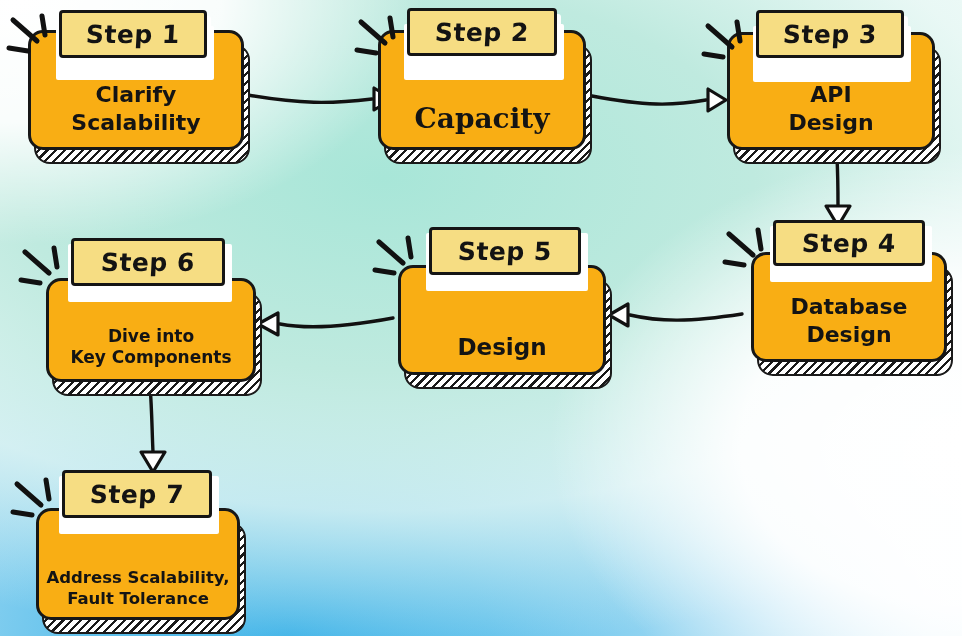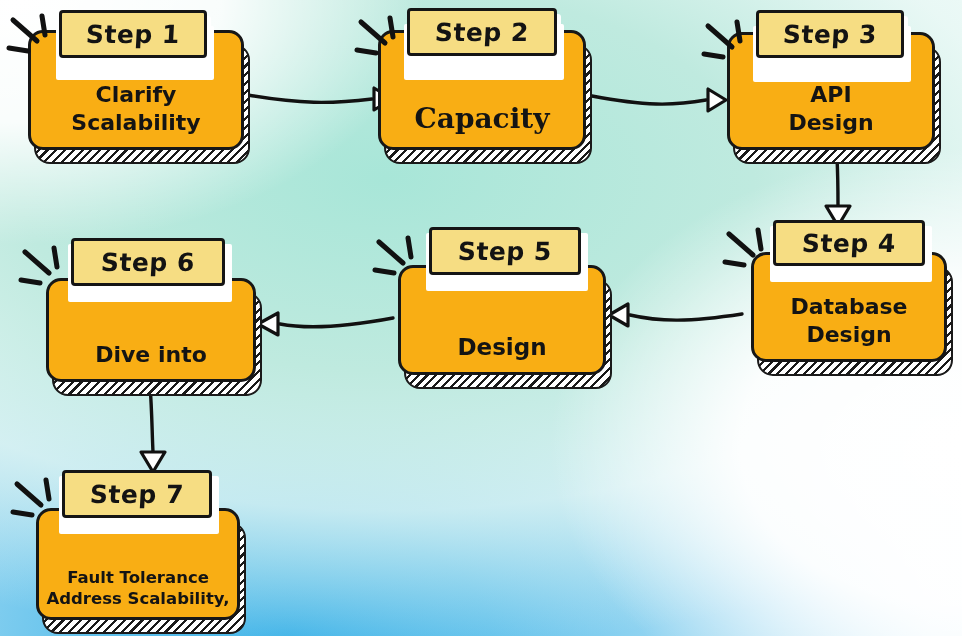--- a/index.html
+++ b/index.html
@@ -278,41 +278,42 @@
     <svg class="spark" style="left:-28px; top:-35px; width:56px; height:56px;" viewBox="0 0 56 56">
       <line x1="9" y1="12" x2="33" y2="33" stroke="#111" stroke-width="5" stroke-linecap="round"></line>
       <line x1="38" y1="8" x2="41" y2="27" stroke="#111" stroke-width="5" stroke-linecap="round"></line>
       <line x1="5" y1="40" x2="24" y2="43" stroke="#111" stroke-width="5" stroke-linecap="round"></line>
     </svg>
   </div>
 
   <div class="step" style="left:46px; top:278px; width:210px; height:104px;">
     <div class="hatch"></div>
     <div class="body">
-      <div class="caption" style="font-size:22px;">
+      <div class="caption" style="font-size:17px;">
         <div>Dive into</div>
+        <div>Key Components</div>
       </div>
     </div>
     <div class="paper" style="left:22px; top:-34px; width:164px; height:58px;"></div>
     <div class="tab" style="left:25px; top:-40px; width:154px; height:48px;">
       <span class="tab-label">Step 6</span>
     </div>
     <svg class="spark" style="left:-30px; top:-38px; width:56px; height:56px;" viewBox="0 0 56 56">
       <line x1="9" y1="12" x2="33" y2="33" stroke="#111" stroke-width="5" stroke-linecap="round"></line>
       <line x1="38" y1="8" x2="41" y2="27" stroke="#111" stroke-width="5" stroke-linecap="round"></line>
       <line x1="5" y1="40" x2="24" y2="43" stroke="#111" stroke-width="5" stroke-linecap="round"></line>
     </svg>
   </div>
 
   <div class="step" style="left:36px; top:508px; width:204px; height:112px;">
     <div class="hatch"></div>
     <div class="body" style="padding-bottom:8px;">
       <div class="caption" style="font-size:16.5px;">
+        <div>Address Scalability,</div>
         <div>Fault Tolerance</div>
-        <div>Address Scalability,</div>
       </div>
     </div>
     <div class="paper" style="left:23px; top:-32px; width:160px; height:58px;"></div>
     <div class="tab" style="left:26px; top:-38px; width:150px; height:48px;">
       <span class="tab-label">Step 7</span>
     </div>
     <svg class="spark" style="left:-28px; top:-36px; width:56px; height:56px;" viewBox="0 0 56 56">
       <line x1="9" y1="12" x2="33" y2="33" stroke="#111" stroke-width="5" stroke-linecap="round"></line>
       <line x1="38" y1="8" x2="41" y2="27" stroke="#111" stroke-width="5" stroke-linecap="round"></line>
       <line x1="5" y1="40" x2="24" y2="43" stroke="#111" stroke-width="5" stroke-linecap="round"></line>

